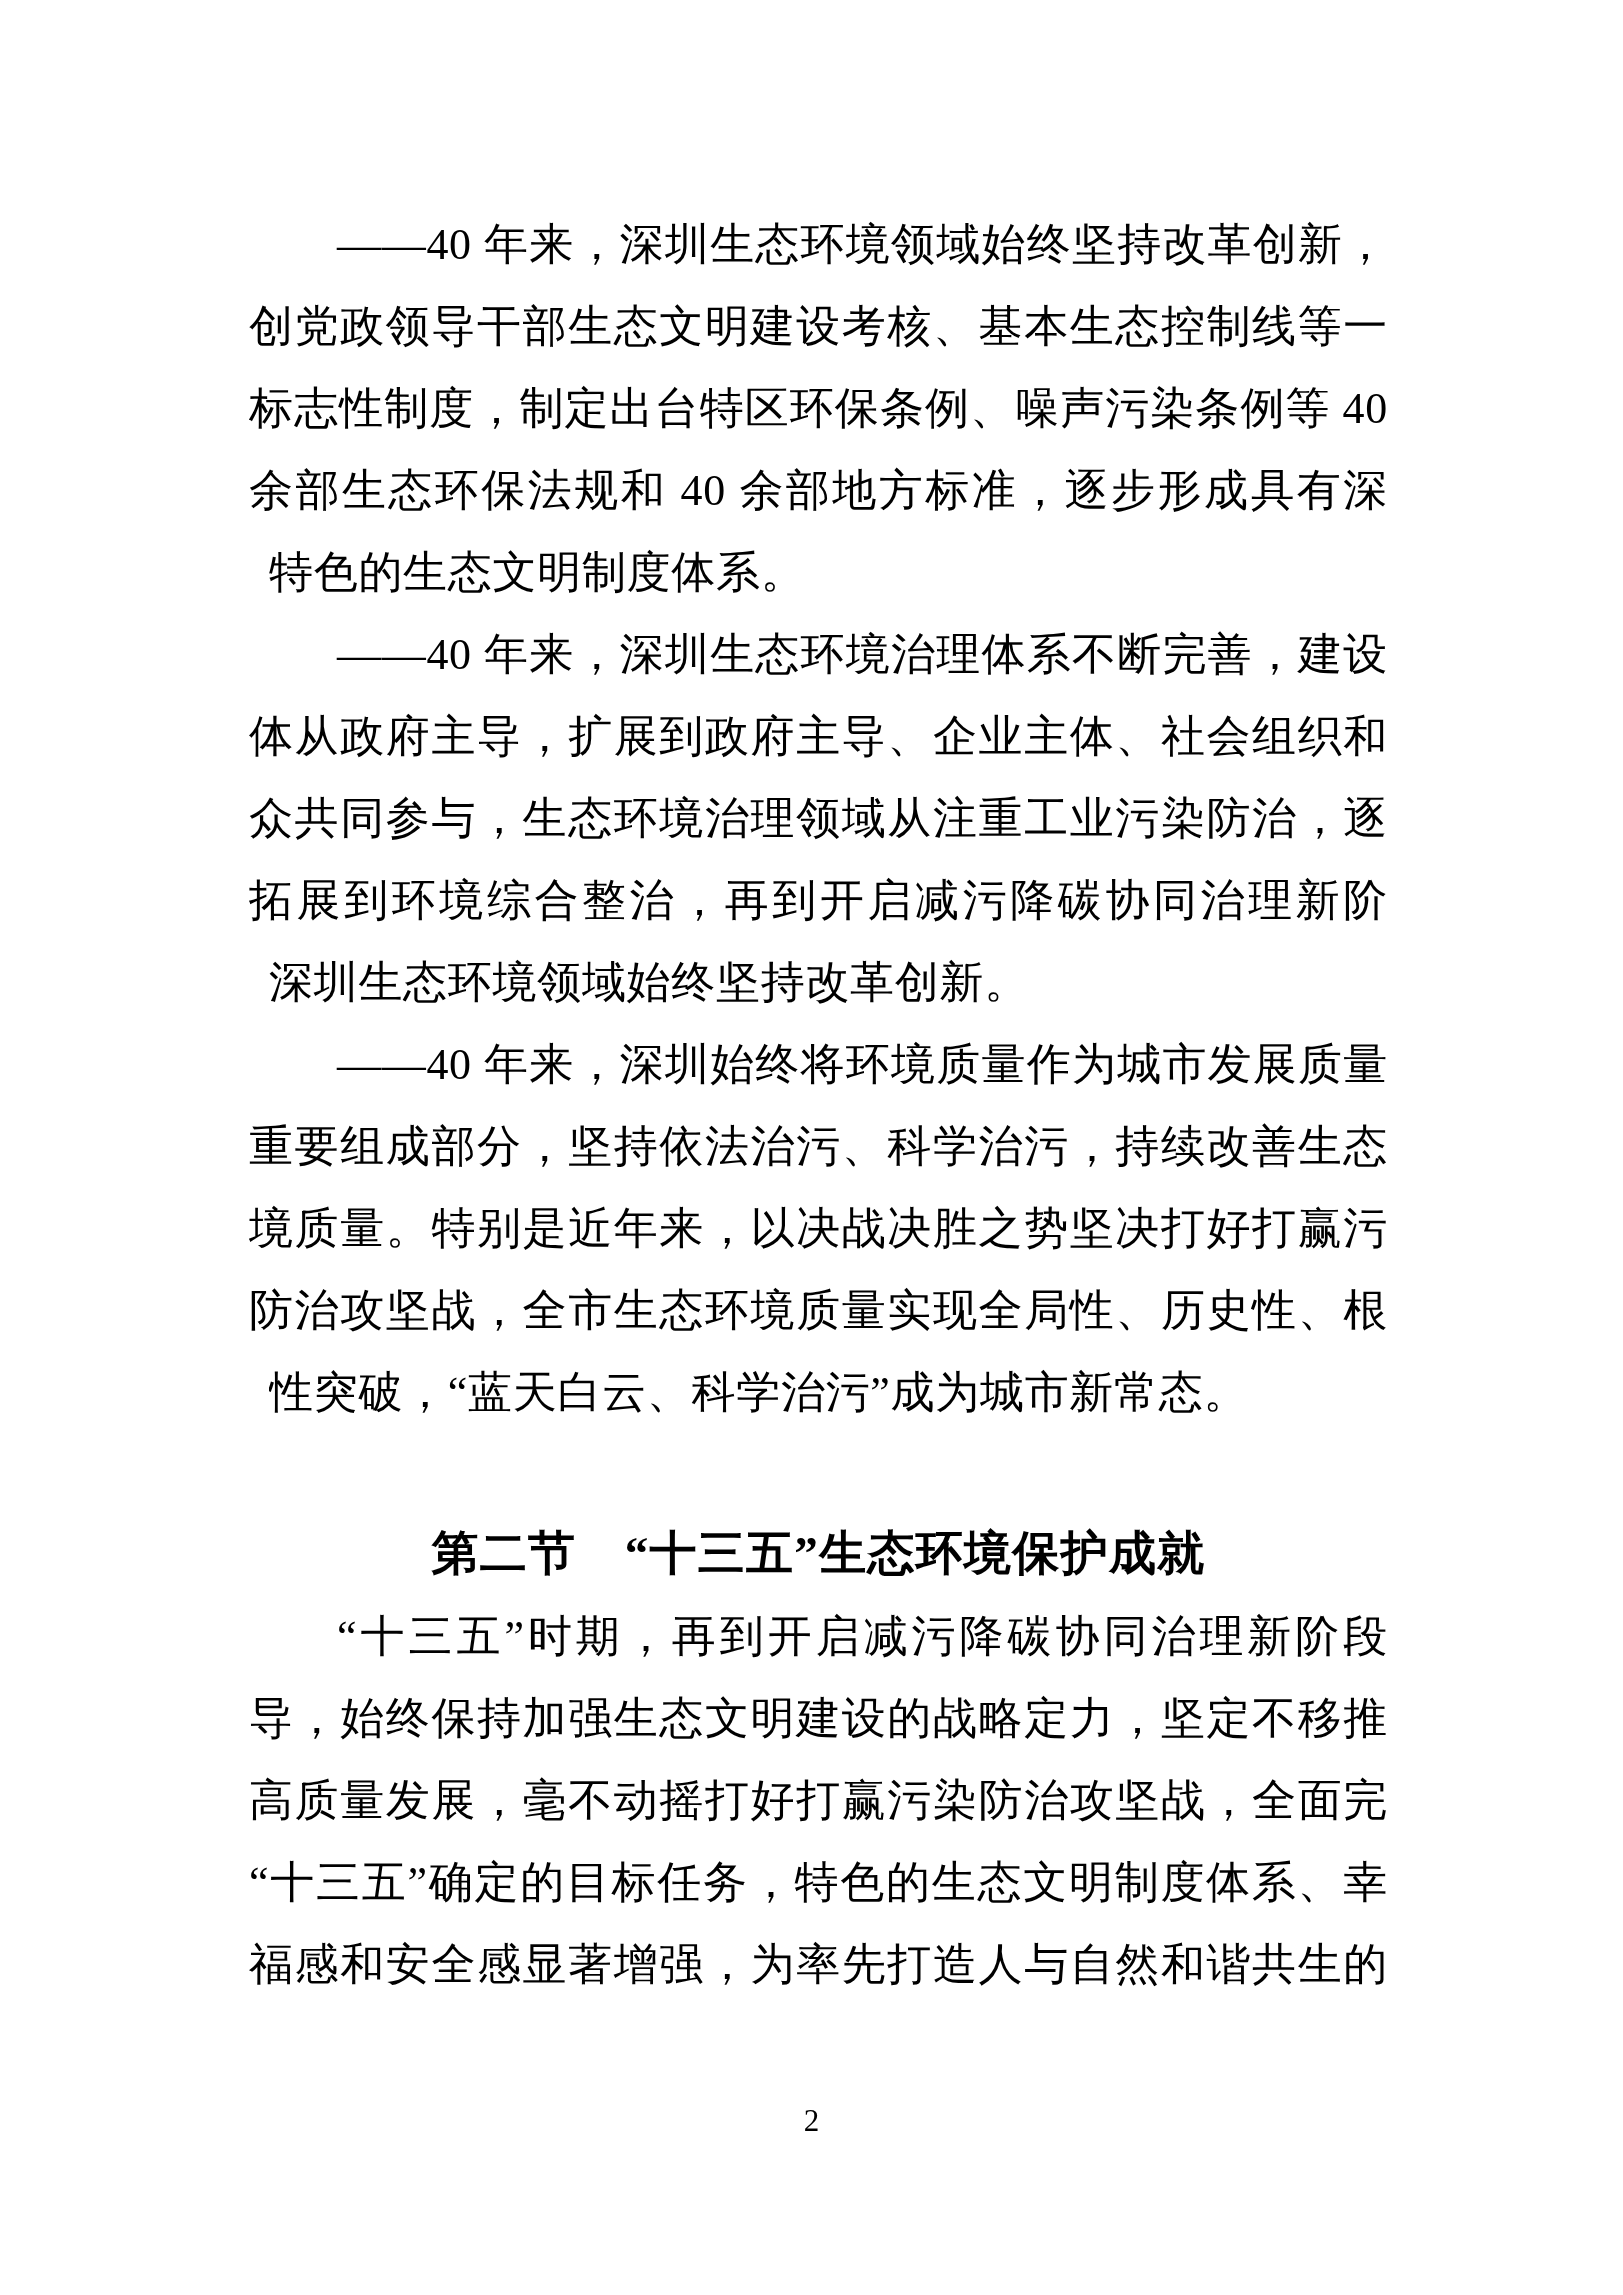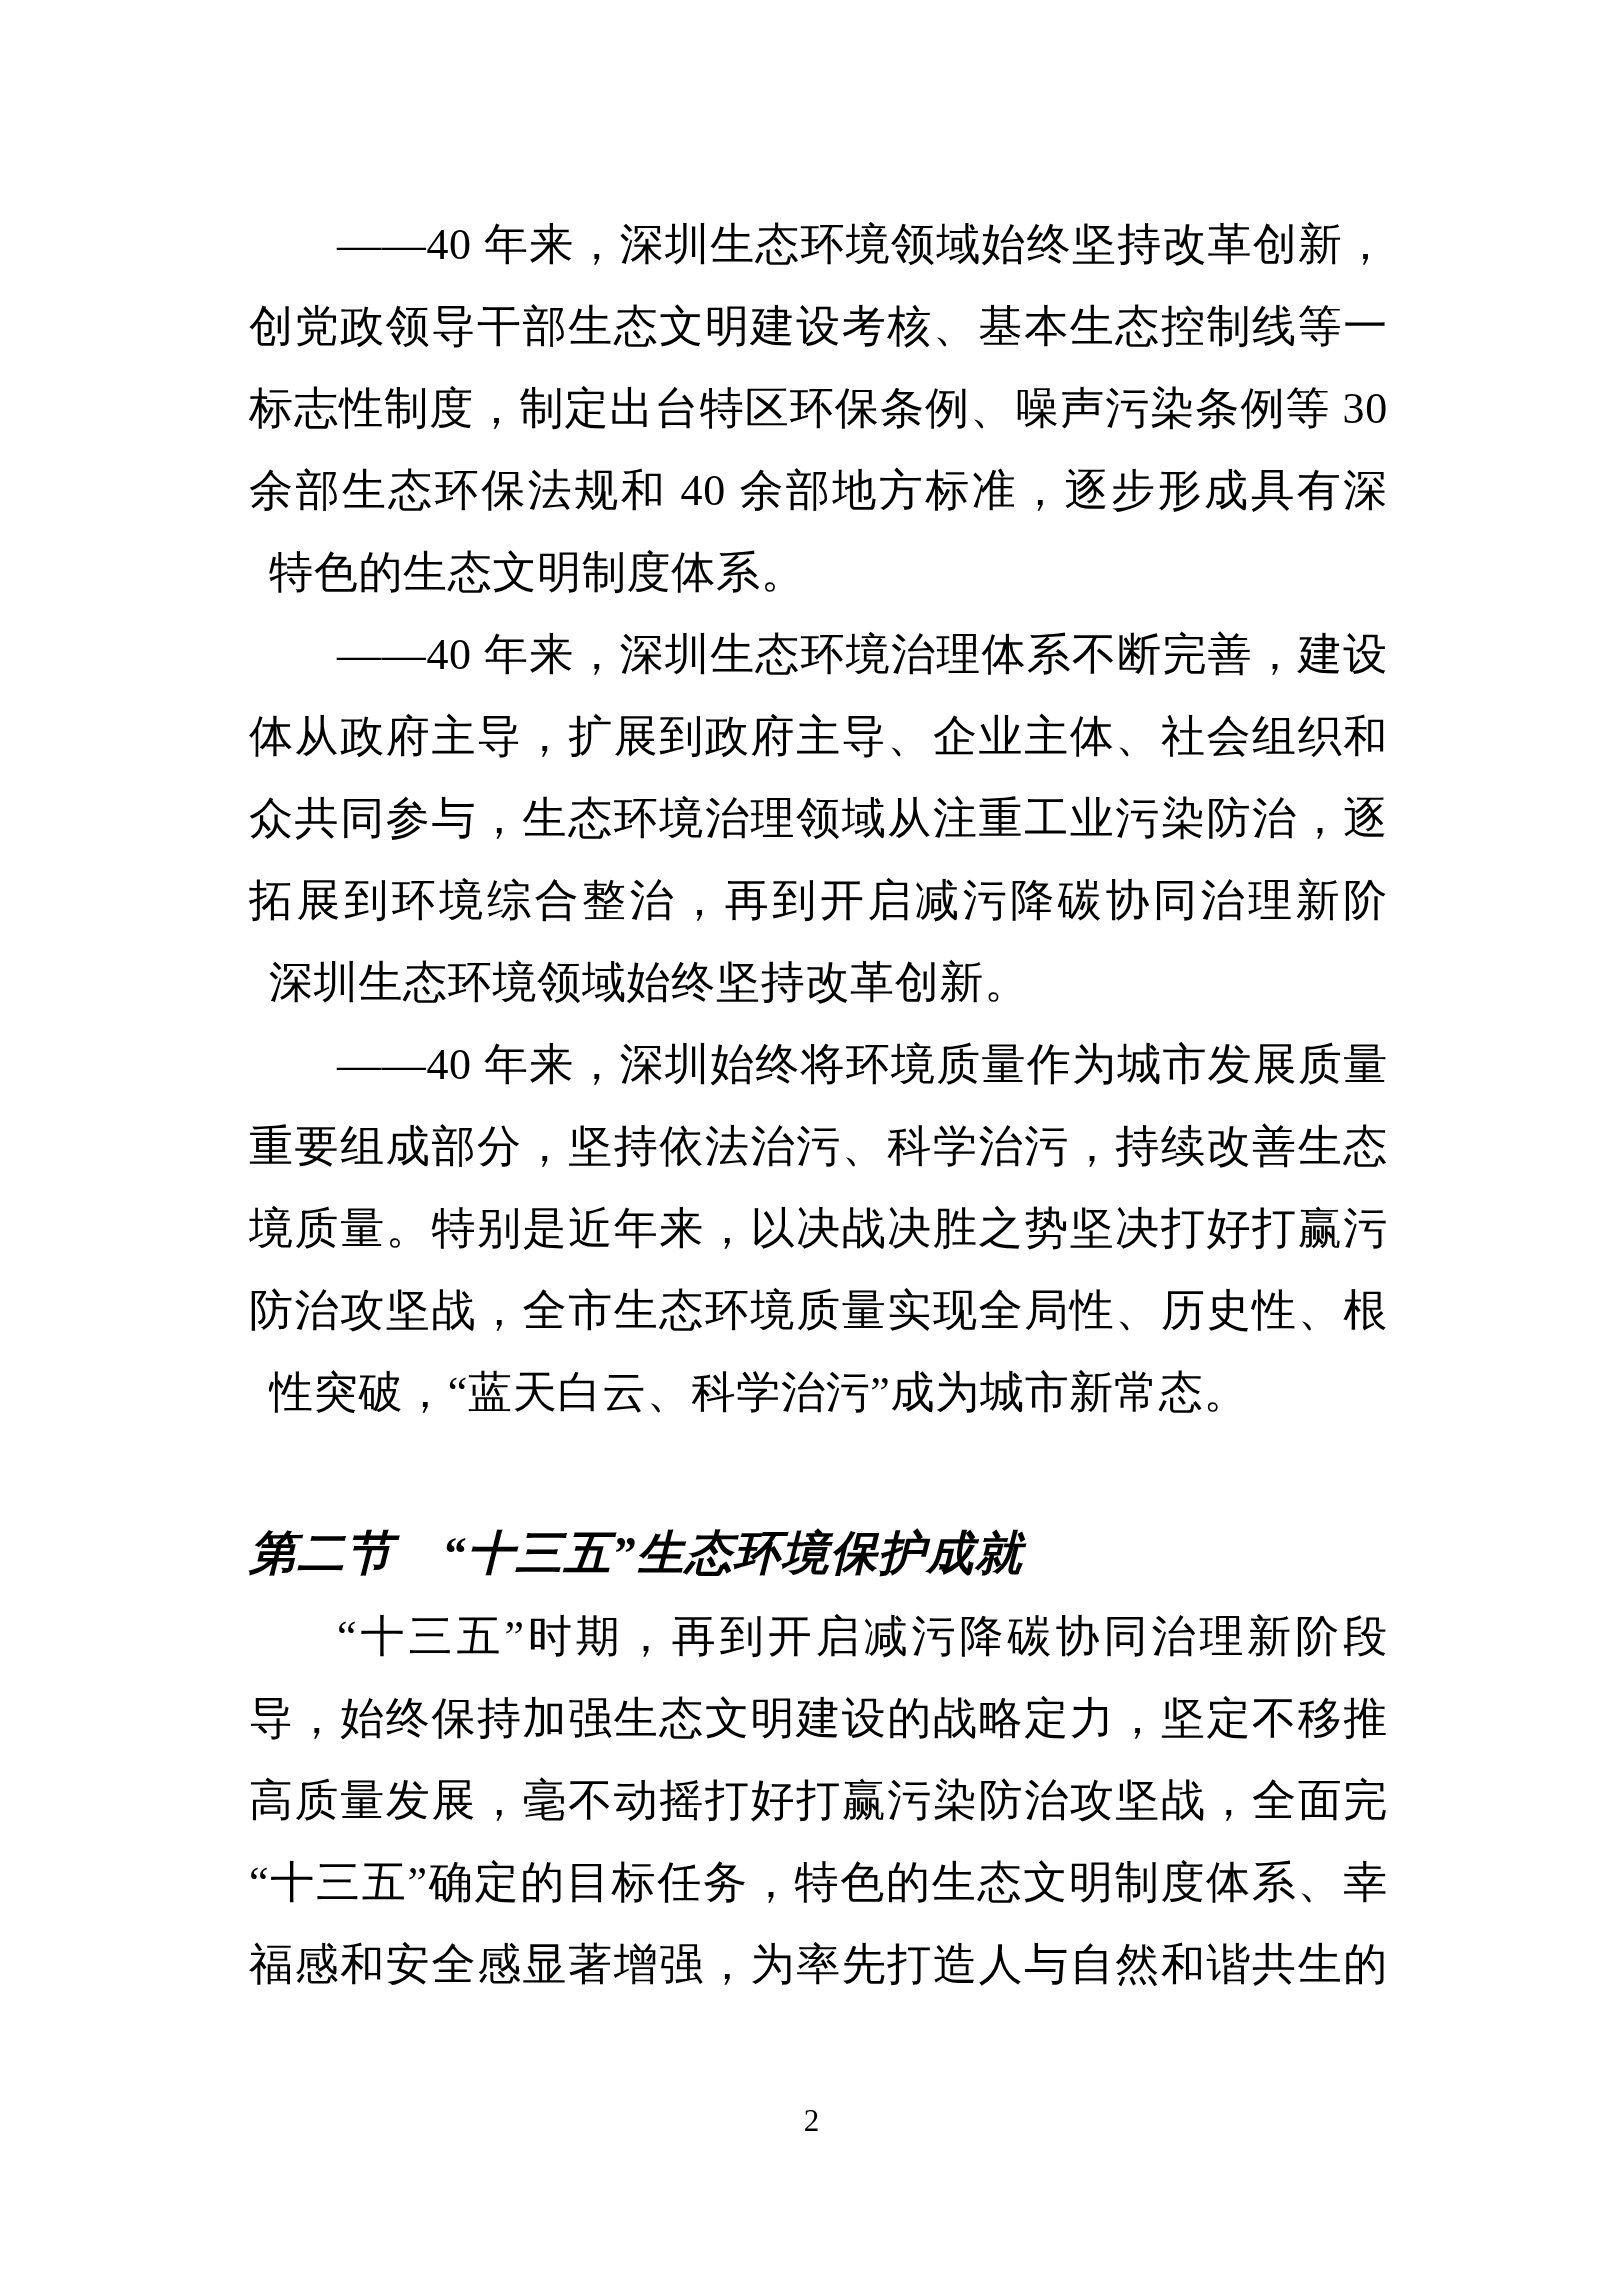--- a/index.html
+++ b/index.html
@@ -33,43 +33,43 @@
     letter-spacing: 0.7px;
   }
   .line.indent { text-indent: 2em; }
   .line.end { text-align-last: left; margin-left: 20px; }
   .heading {
     margin: 77px 0 0 0;
     font-size: 47px;
     line-height: 85px;
     height: 85px;
     font-weight: bold;
+    text-align: center;
     letter-spacing: 1.3px;
-    font-style: italic;
   }
   .page-number {
     position: absolute;
     left: 0;
     top: 2101px;
     width: 100%;
     text-align: center;
     font-size: 31px;
     line-height: 39px;
   }
 </style>
 </head>
 <body>
 
 <div class="page">
   <div class="content">
 
     <div class="para">
       <div class="line indent">——40 年来，深圳生态环境领域始终坚持改革创新，首</div>
       <div class="line">创党政领导干部生态文明建设考核、基本生态控制线等一批</div>
-      <div class="line">标志性制度，制定出台特区环保条例、噪声污染条例等 30</div>
+      <div class="line">标志性制度，制定出台特区环保条例、噪声污染条例等 40</div>
       <div class="line">余部生态环保法规和 40 余部地方标准，逐步形成具有深圳</div>
       <div class="line end">特色的生态文明制度体系。</div>
     </div>
 
     <div class="para">
       <div class="line indent">——40 年来，深圳生态环境治理体系不断完善，建设主</div>
       <div class="line">体从政府主导，扩展到政府主导、企业主体、社会组织和公</div>
       <div class="line">众共同参与，生态环境治理领域从注重工业污染防治，逐步</div>
       <div class="line">拓展到环境综合整治，再到开启减污降碳协同治理新阶段，</div>
       <div class="line end">深圳生态环境领域始终坚持改革创新。</div>

